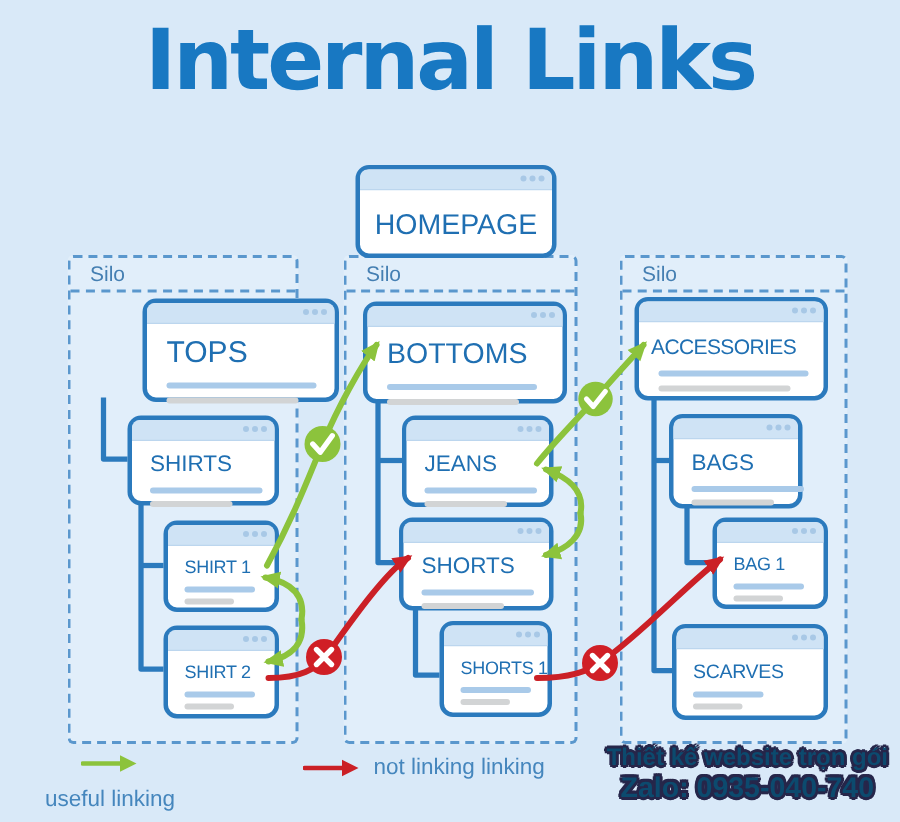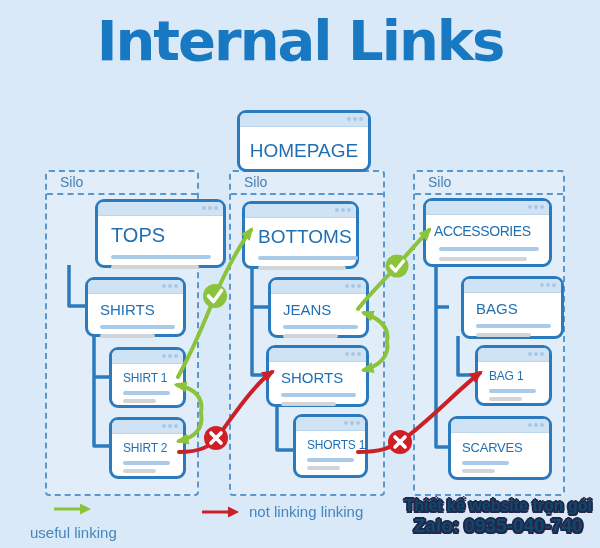--- a/index.html
+++ b/index.html
@@ -37,27 +37,27 @@
   .sm .card-label{margin:7px 0 0 11px;font-size:12px;letter-spacing:-0.2px;}
   .sm .line.blue{margin:6px 0 0 11px;width:47px;}
   .sm .line.gray{margin:4px 0 0 11px;width:33px;}
   #card-homepage{left:237px;top:110px;width:134px;height:62px;}
   #card-homepage .card-label{margin:13px 0 0 0;text-align:center;}
   #card-tops{left:59px;top:199px;width:131px;height:69px;margin-left:36px;}
   #card-tops .card-label{font-size:20px;}
   #card-shirts{left:85px;top:277px;width:101px;height:60px;}
   #card-shirt1{left:109px;top:347px;width:77px;height:61px;}
   #card-shirt2{left:109px;top:417px;width:77px;height:62px;}
-  #card-bottoms{left:242px;top:201px;width:117px;height:68px;}
+  #card-bottoms{left:242px;top:201px;width:136px;height:68px;}
   #card-jeans{left:268px;top:277px;width:101px;height:61px;}
   #card-shorts{left:266px;top:345px;width:103px;height:62px;}
   #card-shorts1{left:293px;top:414px;width:75px;height:64px;}
   #card-accessories{left:423px;top:198px;width:129px;height:69px;}
   #card-accessories .card-label{font-size:14px;letter-spacing:-0.4px;margin-left:8px;}
-  #card-bags{left:461px;top:276px;width:103px;height:63px;}
+  #card-bags{left:446px;top:276px;width:89px;height:63px;}
   #card-bag1{left:475px;top:345px;width:77px;height:61px;}
   #card-scarves{left:448px;top:416px;width:104px;height:64px;}
   #card-scarves .card-label{font-size:13px;}
   
   .overlay{position:absolute;left:0;top:0;width:600px;height:548px;pointer-events:none;}
   #connector-layer{z-index:2;}
   #arrow-layer{z-index:4;}
   
   .legend-item{position:absolute;display:flex;align-items:center;gap:9px;z-index:5;
     font-size:15px;color:#4586bd;}

